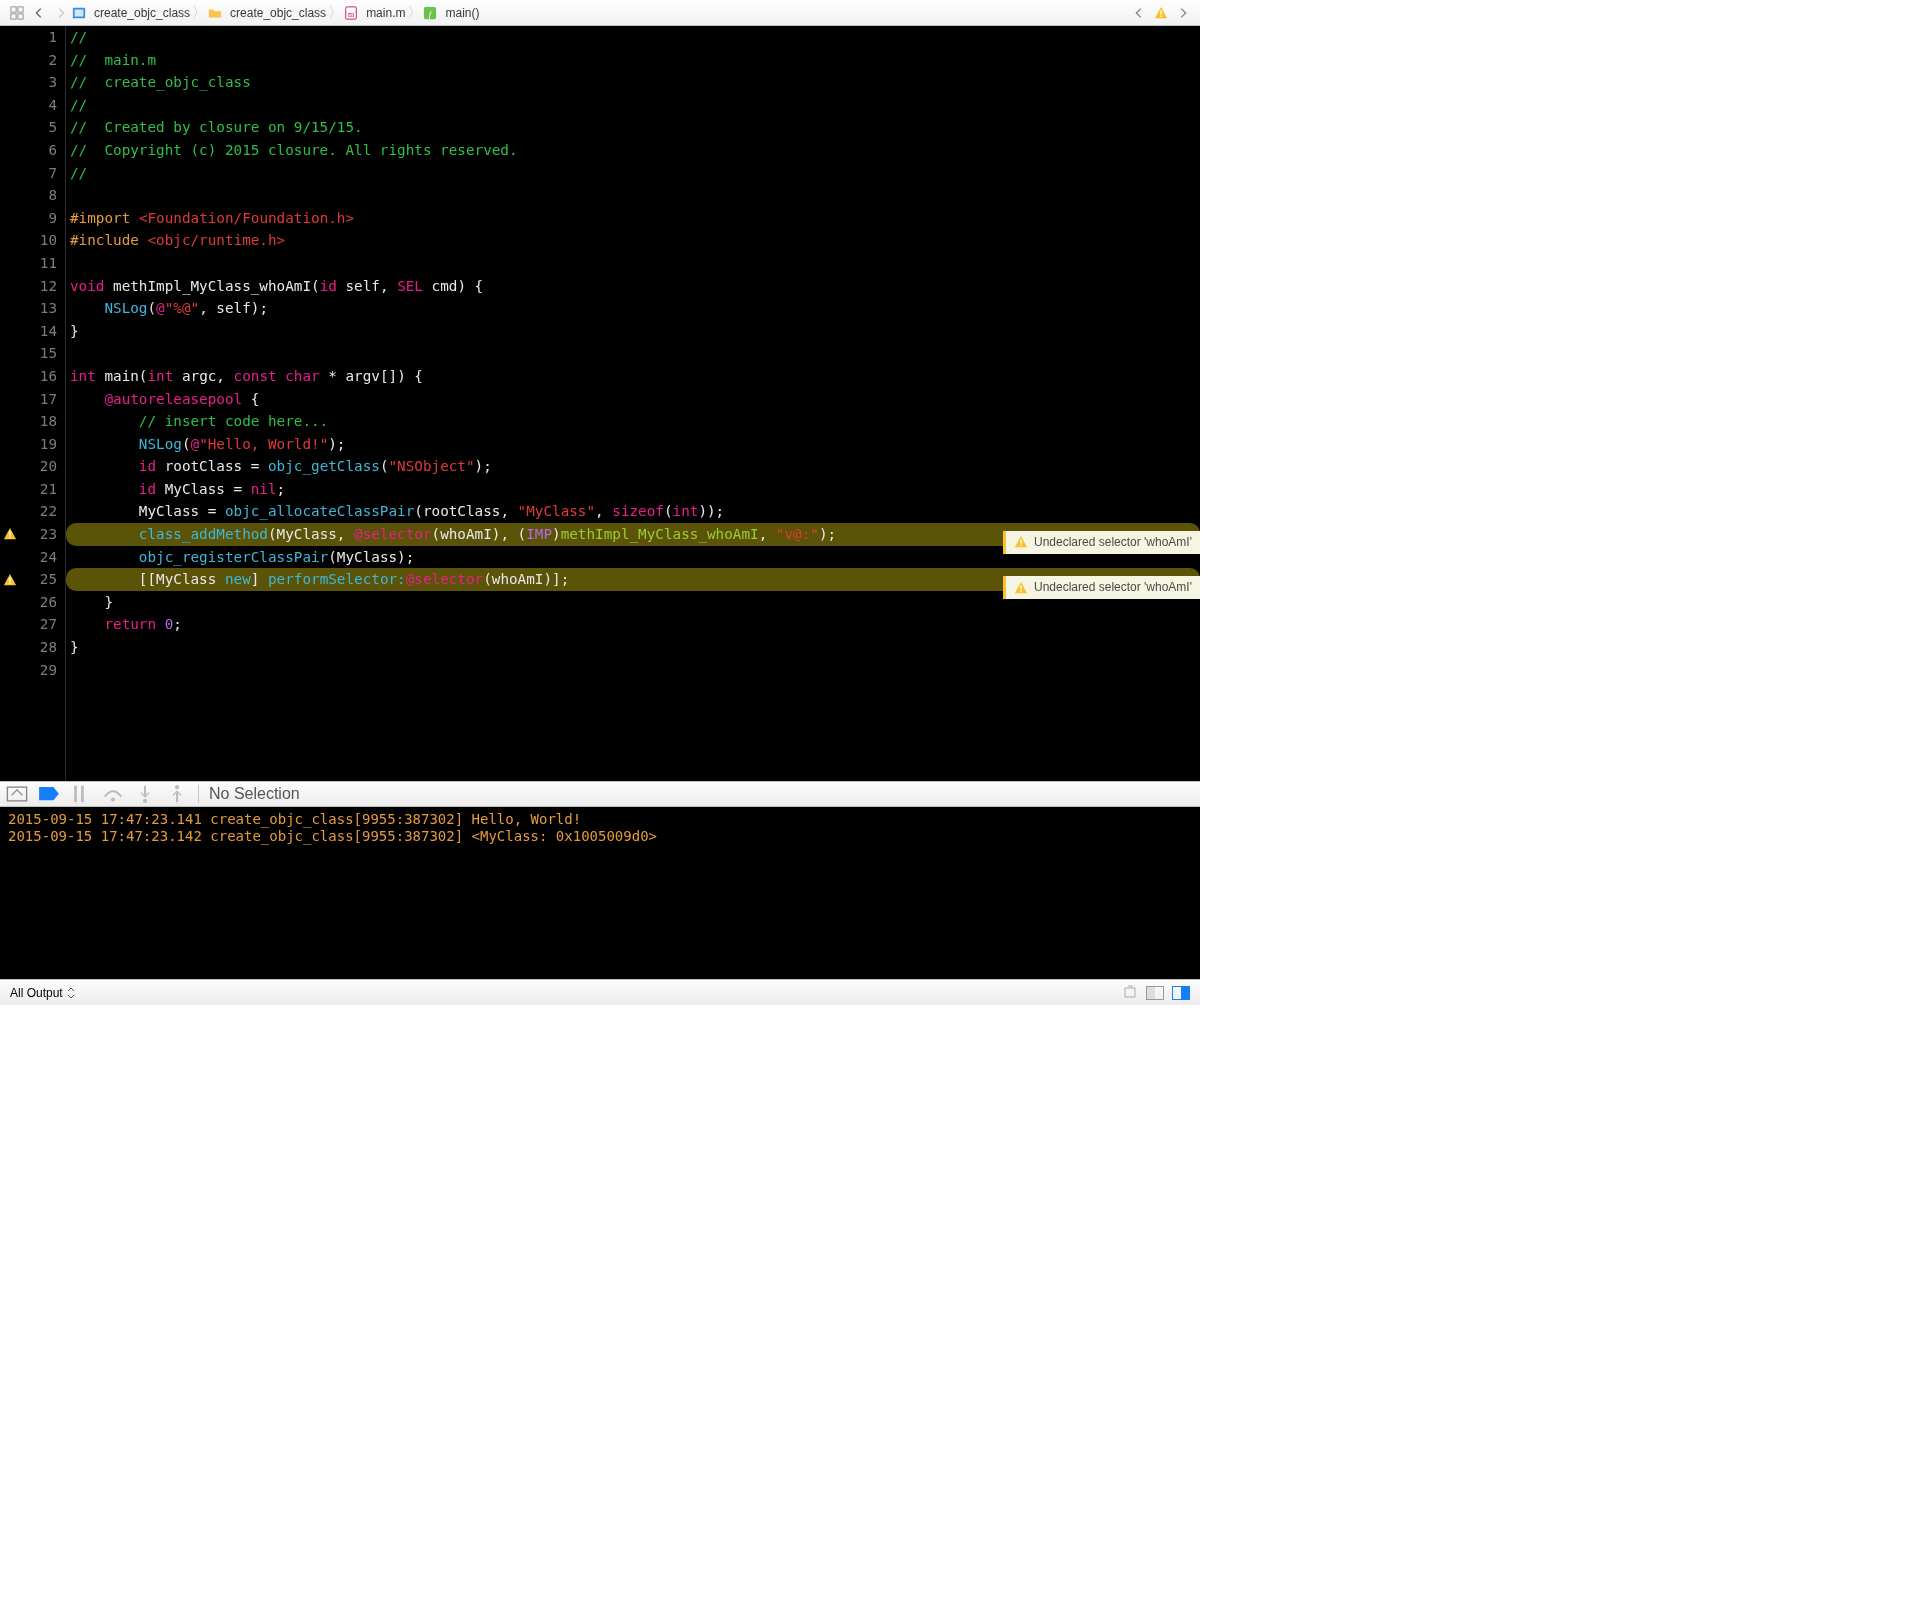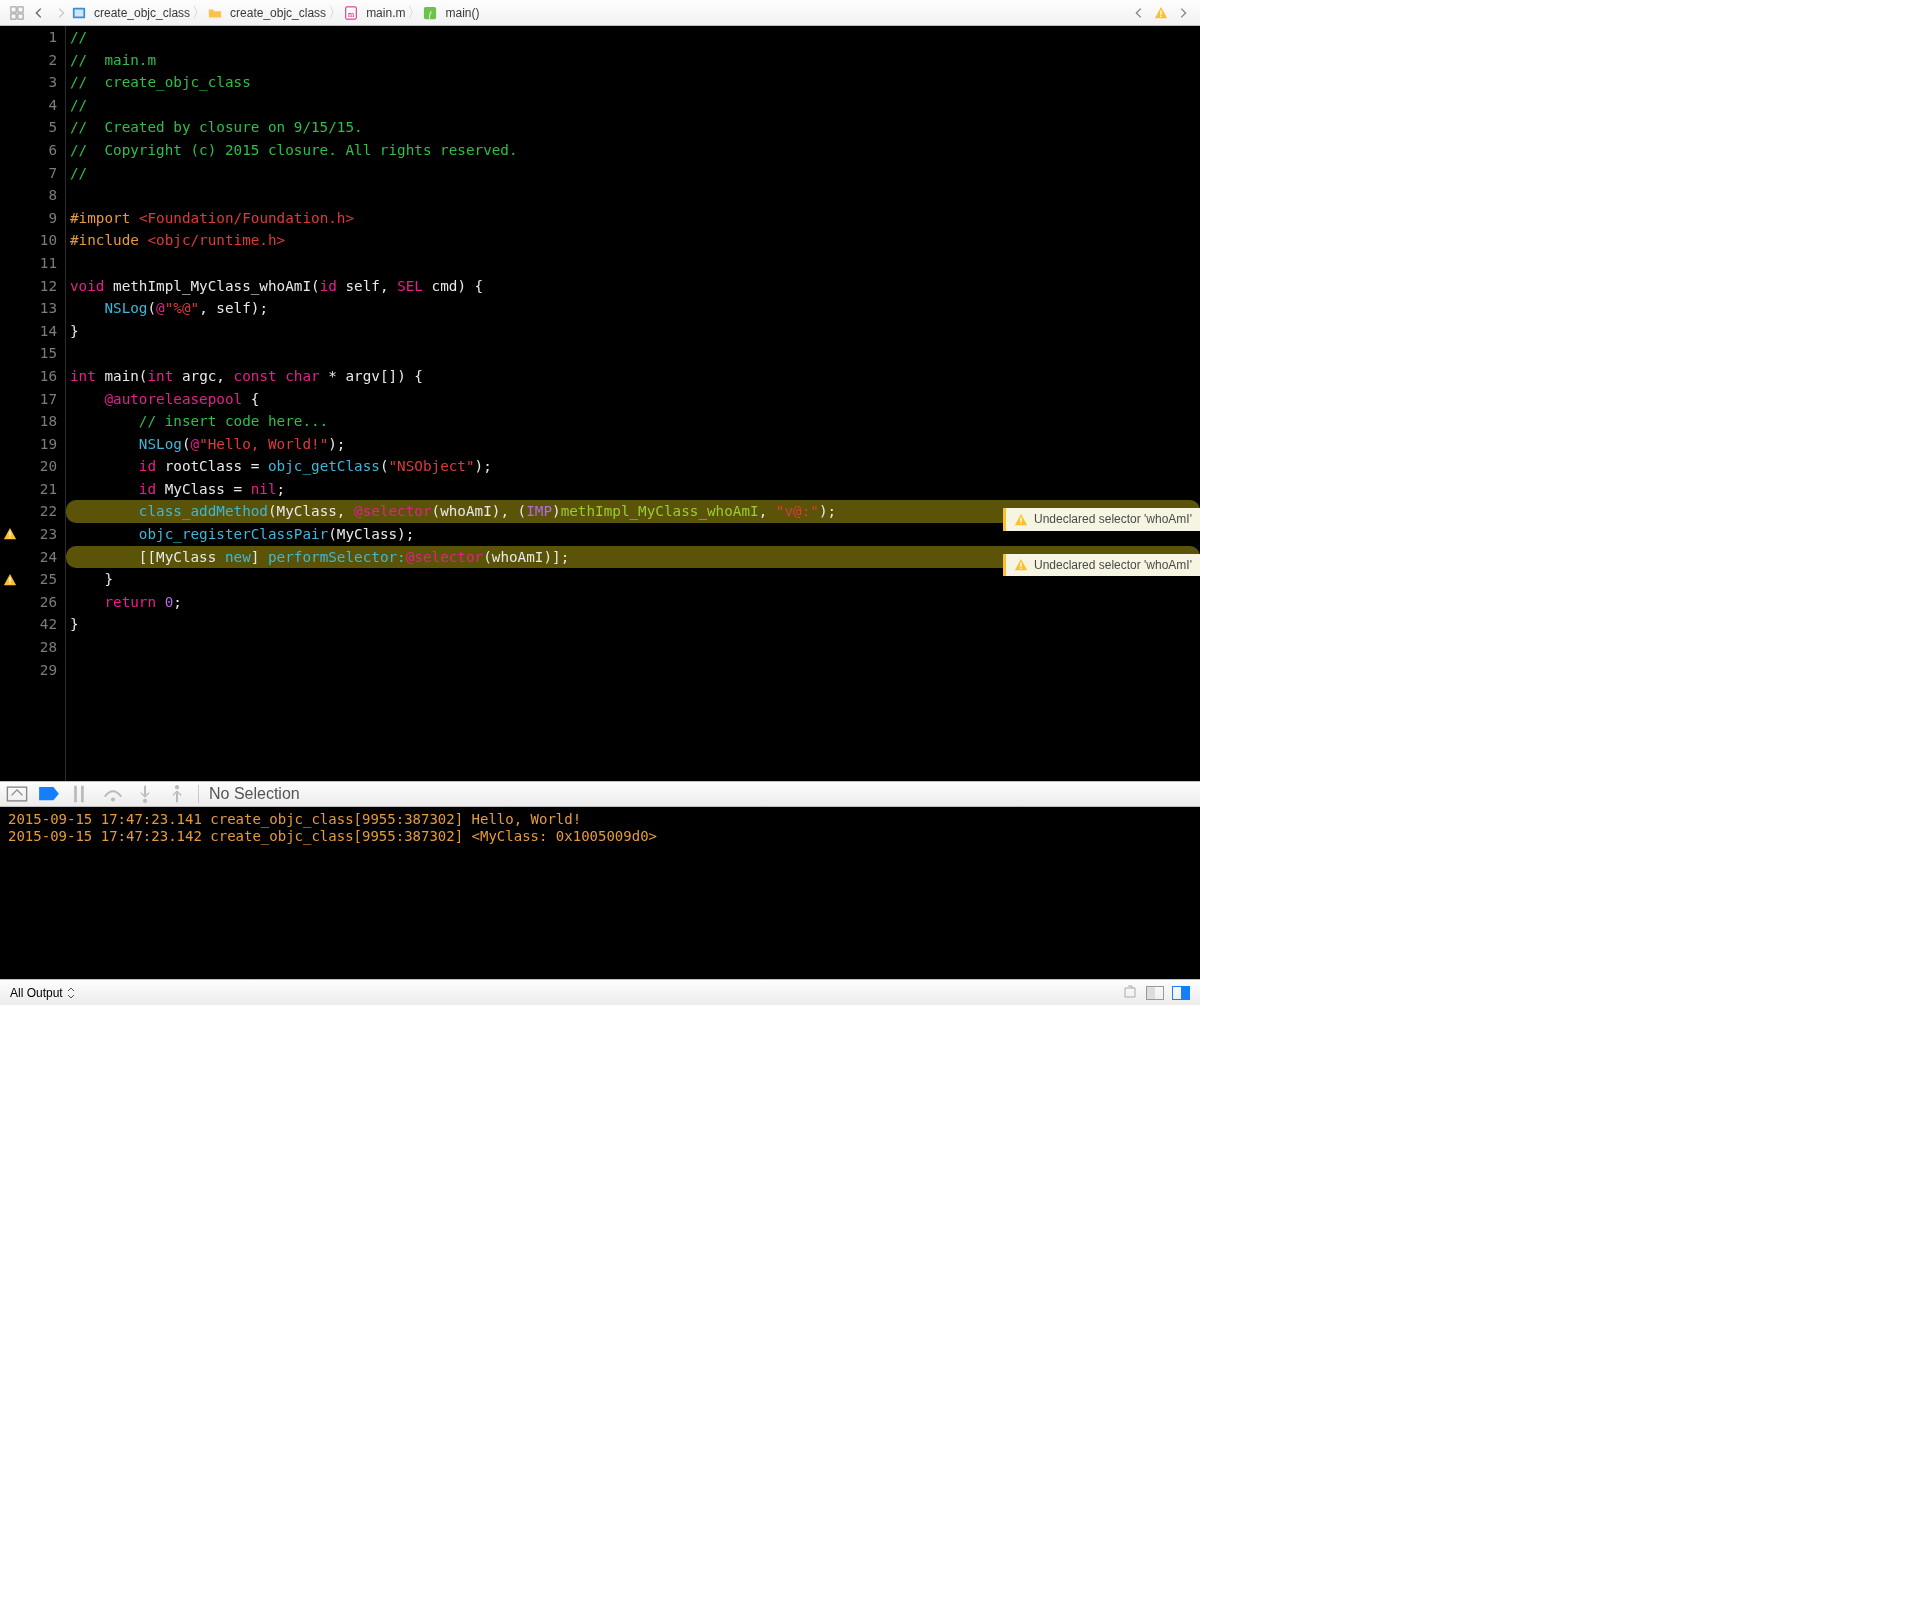--- a/index.html
+++ b/index.html
@@ -185,21 +185,21 @@
       <div>17</div>
       <div>18</div>
       <div>19</div>
       <div>20</div>
       <div>21</div>
       <div>22</div>
       <div>23</div>
       <div>24</div>
       <div>25</div>
       <div>26</div>
-      <div>42</div>
+      <div>27</div>
       <div>28</div>
       <div>29</div>
   </div>
   <div class="codecol">
     <div class="row"><span class="kw-green">//</span></div>
     <div class="row"><span class="kw-green">//  main.m</span></div>
     <div class="row"><span class="kw-green">//  create_objc_class</span></div>
     <div class="row"><span class="kw-green">//</span></div>
     <div class="row"><span class="kw-green">//  Created by closure on 9/15/15.</span></div>
     <div class="row"><span class="kw-green">//  Copyright (c) 2015 closure. All rights reserved.</span></div>
@@ -211,20 +211,21 @@
     <div class="row"><span class="kw-pink">void</span><span class="kw-white"> methImpl_MyClass_whoAmI</span><span class="kw-white">(</span><span class="kw-pink">id</span><span class="kw-white"> self, </span><span class="kw-pink">SEL</span><span class="kw-white"> cmd) {</span></div>
     <div class="row"><span class="kw-cyan">    NSLog</span><span class="kw-white">(</span><span class="kw-pink">@</span><span class="kw-red">"%@"</span><span class="kw-white">, self);</span></div>
     <div class="row"><span class="kw-white">}</span></div>
     <div class="row"></div>
     <div class="row"><span class="kw-pink">int</span><span class="kw-white"> main(</span><span class="kw-pink">int</span><span class="kw-white"> argc, </span><span class="kw-pink">const</span><span class="kw-pink"> char</span><span class="kw-white"> *</span><span class="kw-white"> argv[]) {</span></div>
     <div class="row"><span class="kw-pink">    @autoreleasepool</span><span class="kw-white"> {</span></div>
     <div class="row"><span class="kw-green">        // insert code here...</span></div>
     <div class="row"><span class="kw-cyan">        NSLog</span><span class="kw-white">(</span><span class="kw-pink">@</span><span class="kw-red">"Hello, World!"</span><span class="kw-white">);</span></div>
     <div class="row"><span class="kw-pink">        id</span><span class="kw-white"> rootClass = </span><span class="kw-cyan">objc_getClass</span><span class="kw-white">(</span><span class="kw-red">"NSObject"</span><span class="kw-white">);</span></div>
     <div class="row"><span class="kw-pink">        id</span><span class="kw-white"> MyClass = </span><span class="kw-pink">nil</span><span class="kw-white">;</span></div>
+    <div class="row"><span class="kw-white">        MyClass = </span><span class="kw-cyan">objc_allocateClassPair</span><span class="kw-white">(rootClass, </span><span class="kw-red">"MyClass"</span><span class="kw-white">, </span><span class="kw-pink">sizeof</span><span class="kw-white">(</span><span class="kw-pink">int</span><span class="kw-white">));</span></div>
     <div class="row hl"><span class="kw-cyan">        class_addMethod</span><span class="kw-white">(MyClass, </span><span class="kw-pink">@selector</span><span class="kw-white">(whoAmI), (</span><span class="kw-purple">IMP</span><span class="kw-white">)</span><span class="kw-lime">methImpl_MyClass_whoAmI</span><span class="kw-white">, </span><span class="kw-red">"v@:"</span><span class="kw-white">);</span>
       <span class="flag"><svg class="warn-tri" viewBox="0 0 16 16">
             <path d="M8 1 L15 14 H1 Z" fill="#fbc02d"></path>
             <rect x="7.2" y="5" width="1.6" height="5" fill="#fff"></rect>
             <rect x="7.2" y="11" width="1.6" height="1.6" fill="#fff"></rect>
           </svg><span>Undeclared selector 'whoAmI'</span></span>
     </div>
     <div class="row"><span class="kw-cyan">        objc_registerClassPair</span><span class="kw-white">(MyClass);</span></div>
     <div class="row hl"><span class="kw-white">        [[MyClass </span><span class="kw-cyan">new</span><span class="kw-white">] </span><span class="kw-cyan">performSelector:</span><span class="kw-pink">@selector</span><span class="kw-white">(whoAmI)];</span>
       <span class="flag"><svg class="warn-tri" viewBox="0 0 16 16">

